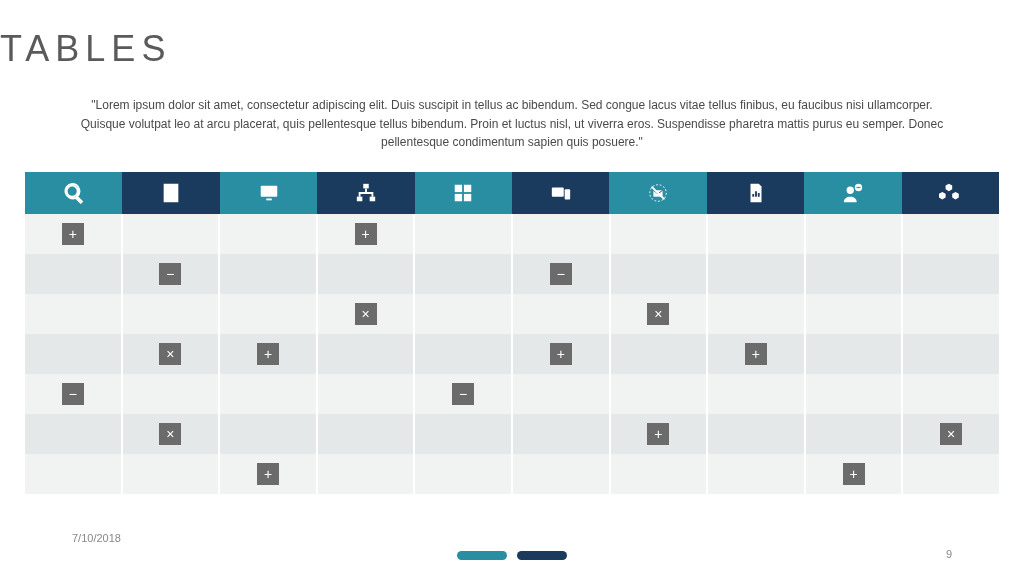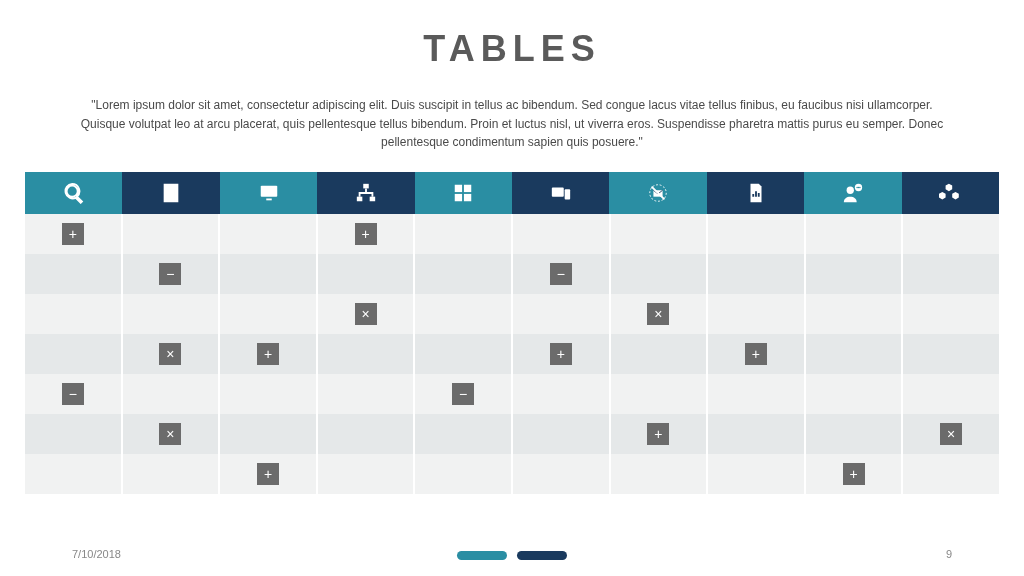--- a/index.html
+++ b/index.html
@@ -1,29 +1,29 @@
 <!DOCTYPE html>
 <html><head>
 <meta charset="utf-8">
 <style>
   html,body{margin:0;padding:0;width:1024px;height:576px;background:#fff;font-family:"Segoe UI",Arial,sans-serif;color:#555;overflow:hidden}
   .slide{position:relative;width:1024px;height:576px;box-sizing:border-box}
-  .title{position:absolute;top:28px;left:0;right:0;text-align:center;font-size:36px;letter-spacing:6px;color:#5a5a5a;font-weight:700}
+  .title{position:absolute;top:28px;left:0;right:0;text-align:left;font-size:36px;letter-spacing:6px;color:#5a5a5a;font-weight:400}
   .desc{position:absolute;top:96px;left:80px;right:80px;text-align:center;font-size:12px;line-height:1.55;color:#4a4a4a}
   .table{position:absolute;top:172px;left:25px;right:25px}
   .row{display:flex;width:100%}
   .hcell{flex:1;height:42px;display:flex;align-items:center;justify-content:center;color:#fff}
   .dcell{flex:1;height:40px;display:flex;align-items:center;justify-content:center;border-right:2px solid #fff}
   .dcell:last-child{border-right:none}
   .teal{background:#2a8ea3}
   .navy{background:#1a3a5e}
   .body .row:nth-child(odd) .dcell{background:#f1f2f2}
   .body .row:nth-child(even) .dcell{background:#e5e8e9}
   .mark{width:22px;height:22px;background:#6b6b6b;color:#fff;display:flex;align-items:center;justify-content:center;font-size:14px;font-weight:400;line-height:1}
-  .footer-date{position:absolute;bottom:16px;left:72px;font-size:11px;color:#888}
+  .footer-date{position:absolute;bottom:32px;left:72px;font-size:11px;color:#888}
   .footer-page{position:absolute;bottom:16px;right:72px;font-size:11px;color:#888}
   .pills{position:absolute;bottom:16px;left:0;right:0;display:flex;justify-content:center;gap:10px}
   .pill{width:50px;height:9px;border-radius:5px}
   .pill.t{background:#2a8ea3}
   .pill.n{background:#1a3a5e}
   svg{width:22px;height:22px;fill:#fff}
 </style>
 </head>
 <body>
 

